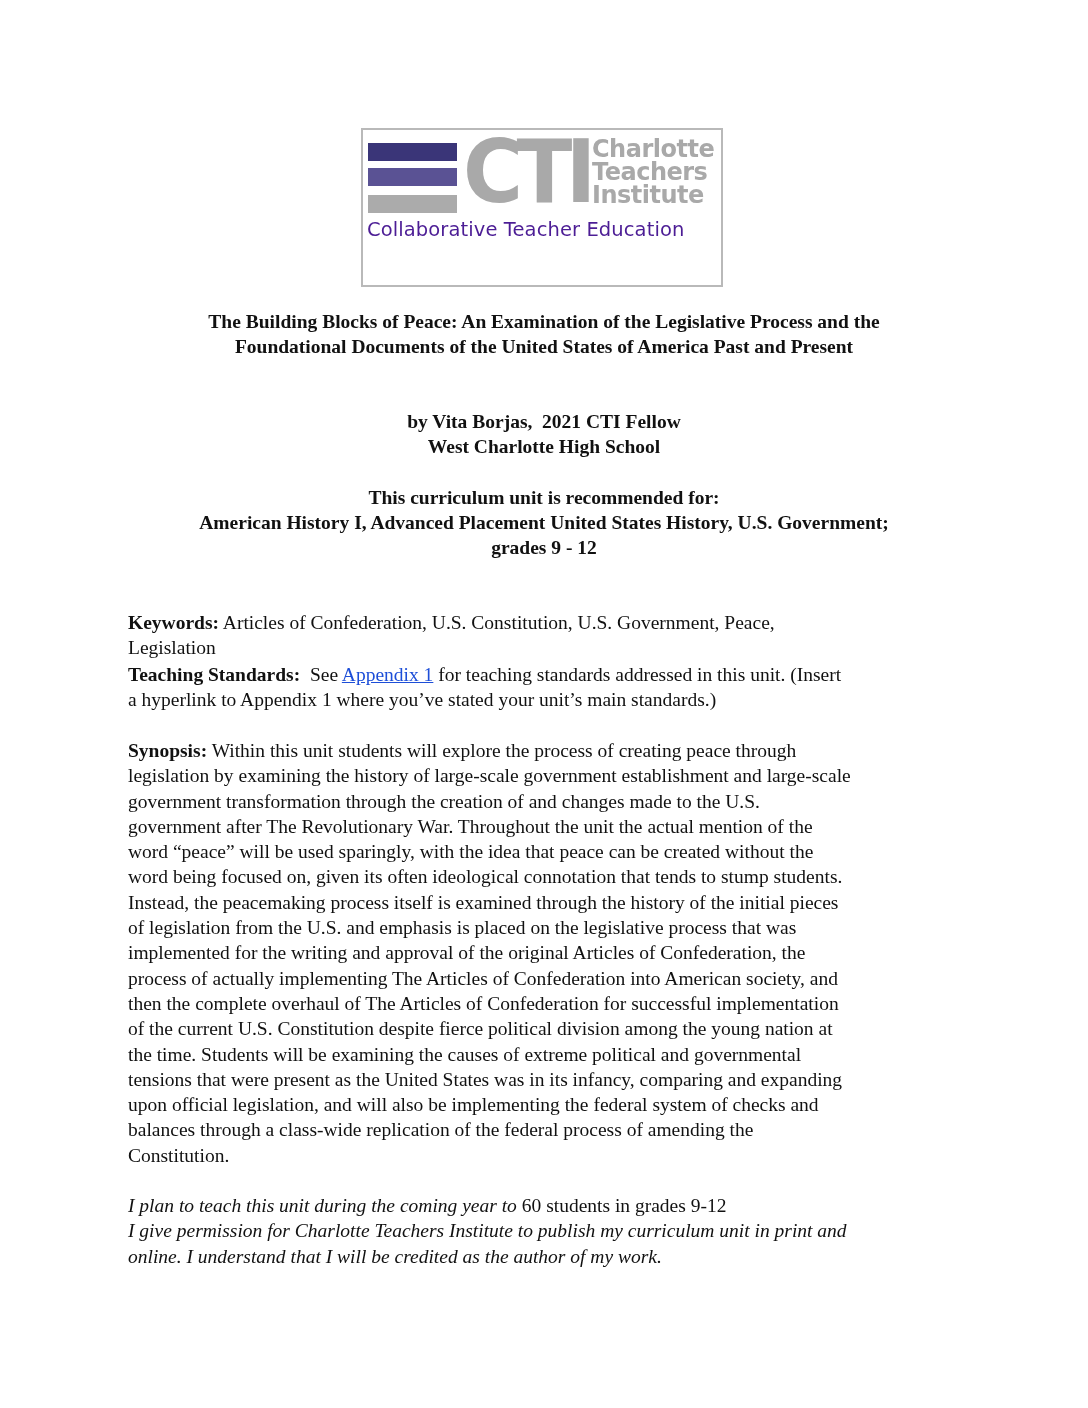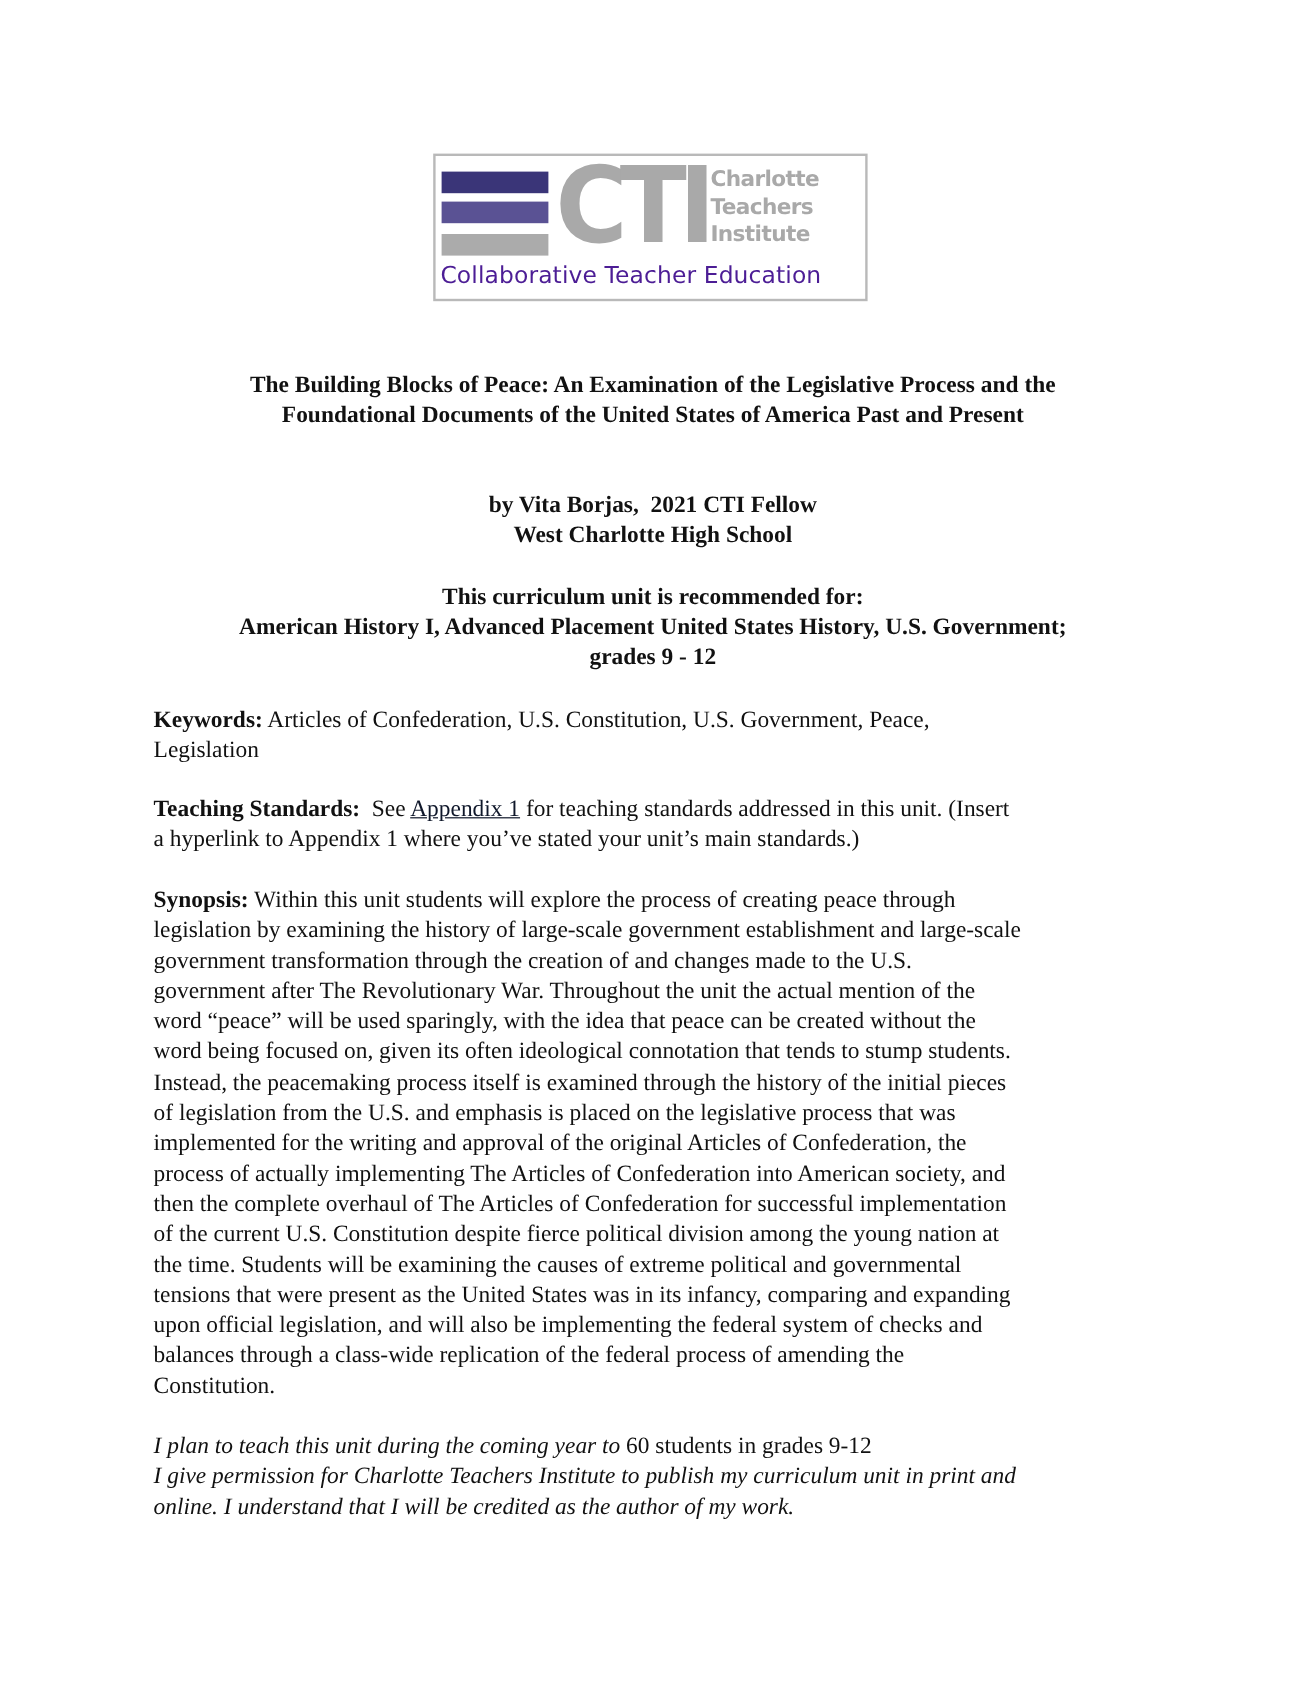--- a/index.html
+++ b/index.html
@@ -19,21 +19,21 @@
       position: absolute;
       left: 0; top: 0;
       width: 1088px; height: 1408px;
     }
     
     .logo {
       position: absolute;
       left: 361px;
       top: 128px;
       width: 362px;
-      height: 123px;
+      height: 159px;
       border: 2px solid #b9b9b9;
       background: #ffffff;
       box-sizing: border-box;
     }
     .logo .bar {
       position: absolute;
       left: 5px;
       width: 89px;
       height: 18px;
     }
@@ -52,21 +52,21 @@
       color: #a9a9a9;
       transform: scaleX(0.93);
       transform-origin: left top;
     }
     .logo .name-stack {
       position: absolute;
       left: 229px;
       top: 8px;
       font-family: "DejaVu Sans", sans-serif;
       font-weight: bold;
-      font-size: 18px;
+      font-size: 24px;
       line-height: 23px;
       color: #a9a9a9;
       letter-spacing: -0.5px;
     }
     .logo .name-stack div { white-space: nowrap; }
     .logo .tagline {
       position: absolute;
       left: 4px;
       top: 88px;
       font-family: "DejaVu Sans", sans-serif;
@@ -106,21 +106,21 @@
     
     .para {
       position: absolute;
       left: 128px;
       width: 800px;
       font-size: 19.5px;
       line-height: 25.3px;
     }
     .para .line { white-space: nowrap; display: block; }
     .para b { font-weight: bold; }
-    .keywords { top: 588px; }
+    .keywords { top: 610px; }
     .standards { top: 662px; }
     .synopsis { top: 738px; }
     .closing { top: 1193px; }
     .closing i { font-style: italic; }
 
     a.link {
       color: #1155cc;
       text-decoration: underline;
     }
   </style>
@@ -157,21 +157,21 @@
     <div>American History I, Advanced Placement United States History, U.S. Government;</div>
     <div>grades 9 - 12</div>
   </div>
 
   <div class="para keywords">
     <span class="line"><b>Keywords:</b><span style="white-space:pre;"> Articles of Confederation, U.S. Constitution, U.S. Government, Peace,</span></span>
     <span class="line">Legislation</span>
   </div>
 
   <div class="para standards">
-    <span class="line"><b>Teaching Standards:</b><span style="white-space:pre;">  See </span><a class="link" href="#appendix-1" style="color: #0f172a;">Appendix 1</a><span style="white-space:pre;"> for teaching standards addressed in this unit. (Insert</span></span>
+    <span class="line"><b>Teaching Standards:</b><span style="white-space:pre;">  See </span><a class="link" href="#appendix-1" style="color: #1d4ed8;">Appendix 1</a><span style="white-space:pre;"> for teaching standards addressed in this unit. (Insert</span></span>
     <span class="line">a hyperlink to Appendix 1 where you’ve stated your unit’s main standards.)</span>
   </div>
 
   <div class="para synopsis">
     <span class="line"><b>Synopsis:</b><span style="white-space:pre;margin-top:20px;"> Within this unit students will explore the process of creating peace through</span></span>
     <span class="line">legislation by examining the history of large-scale government establishment and large-scale</span>
     <span class="line">government transformation through the creation of and changes made to the U.S.</span>
     <span class="line">government after The Revolutionary War. Throughout the unit the actual mention of the</span>
     <span class="line">word “peace” will be used sparingly, with the idea that peace can be created without the</span>
     <span class="line">word being focused on, given its often ideological connotation that tends to stump students.</span>

